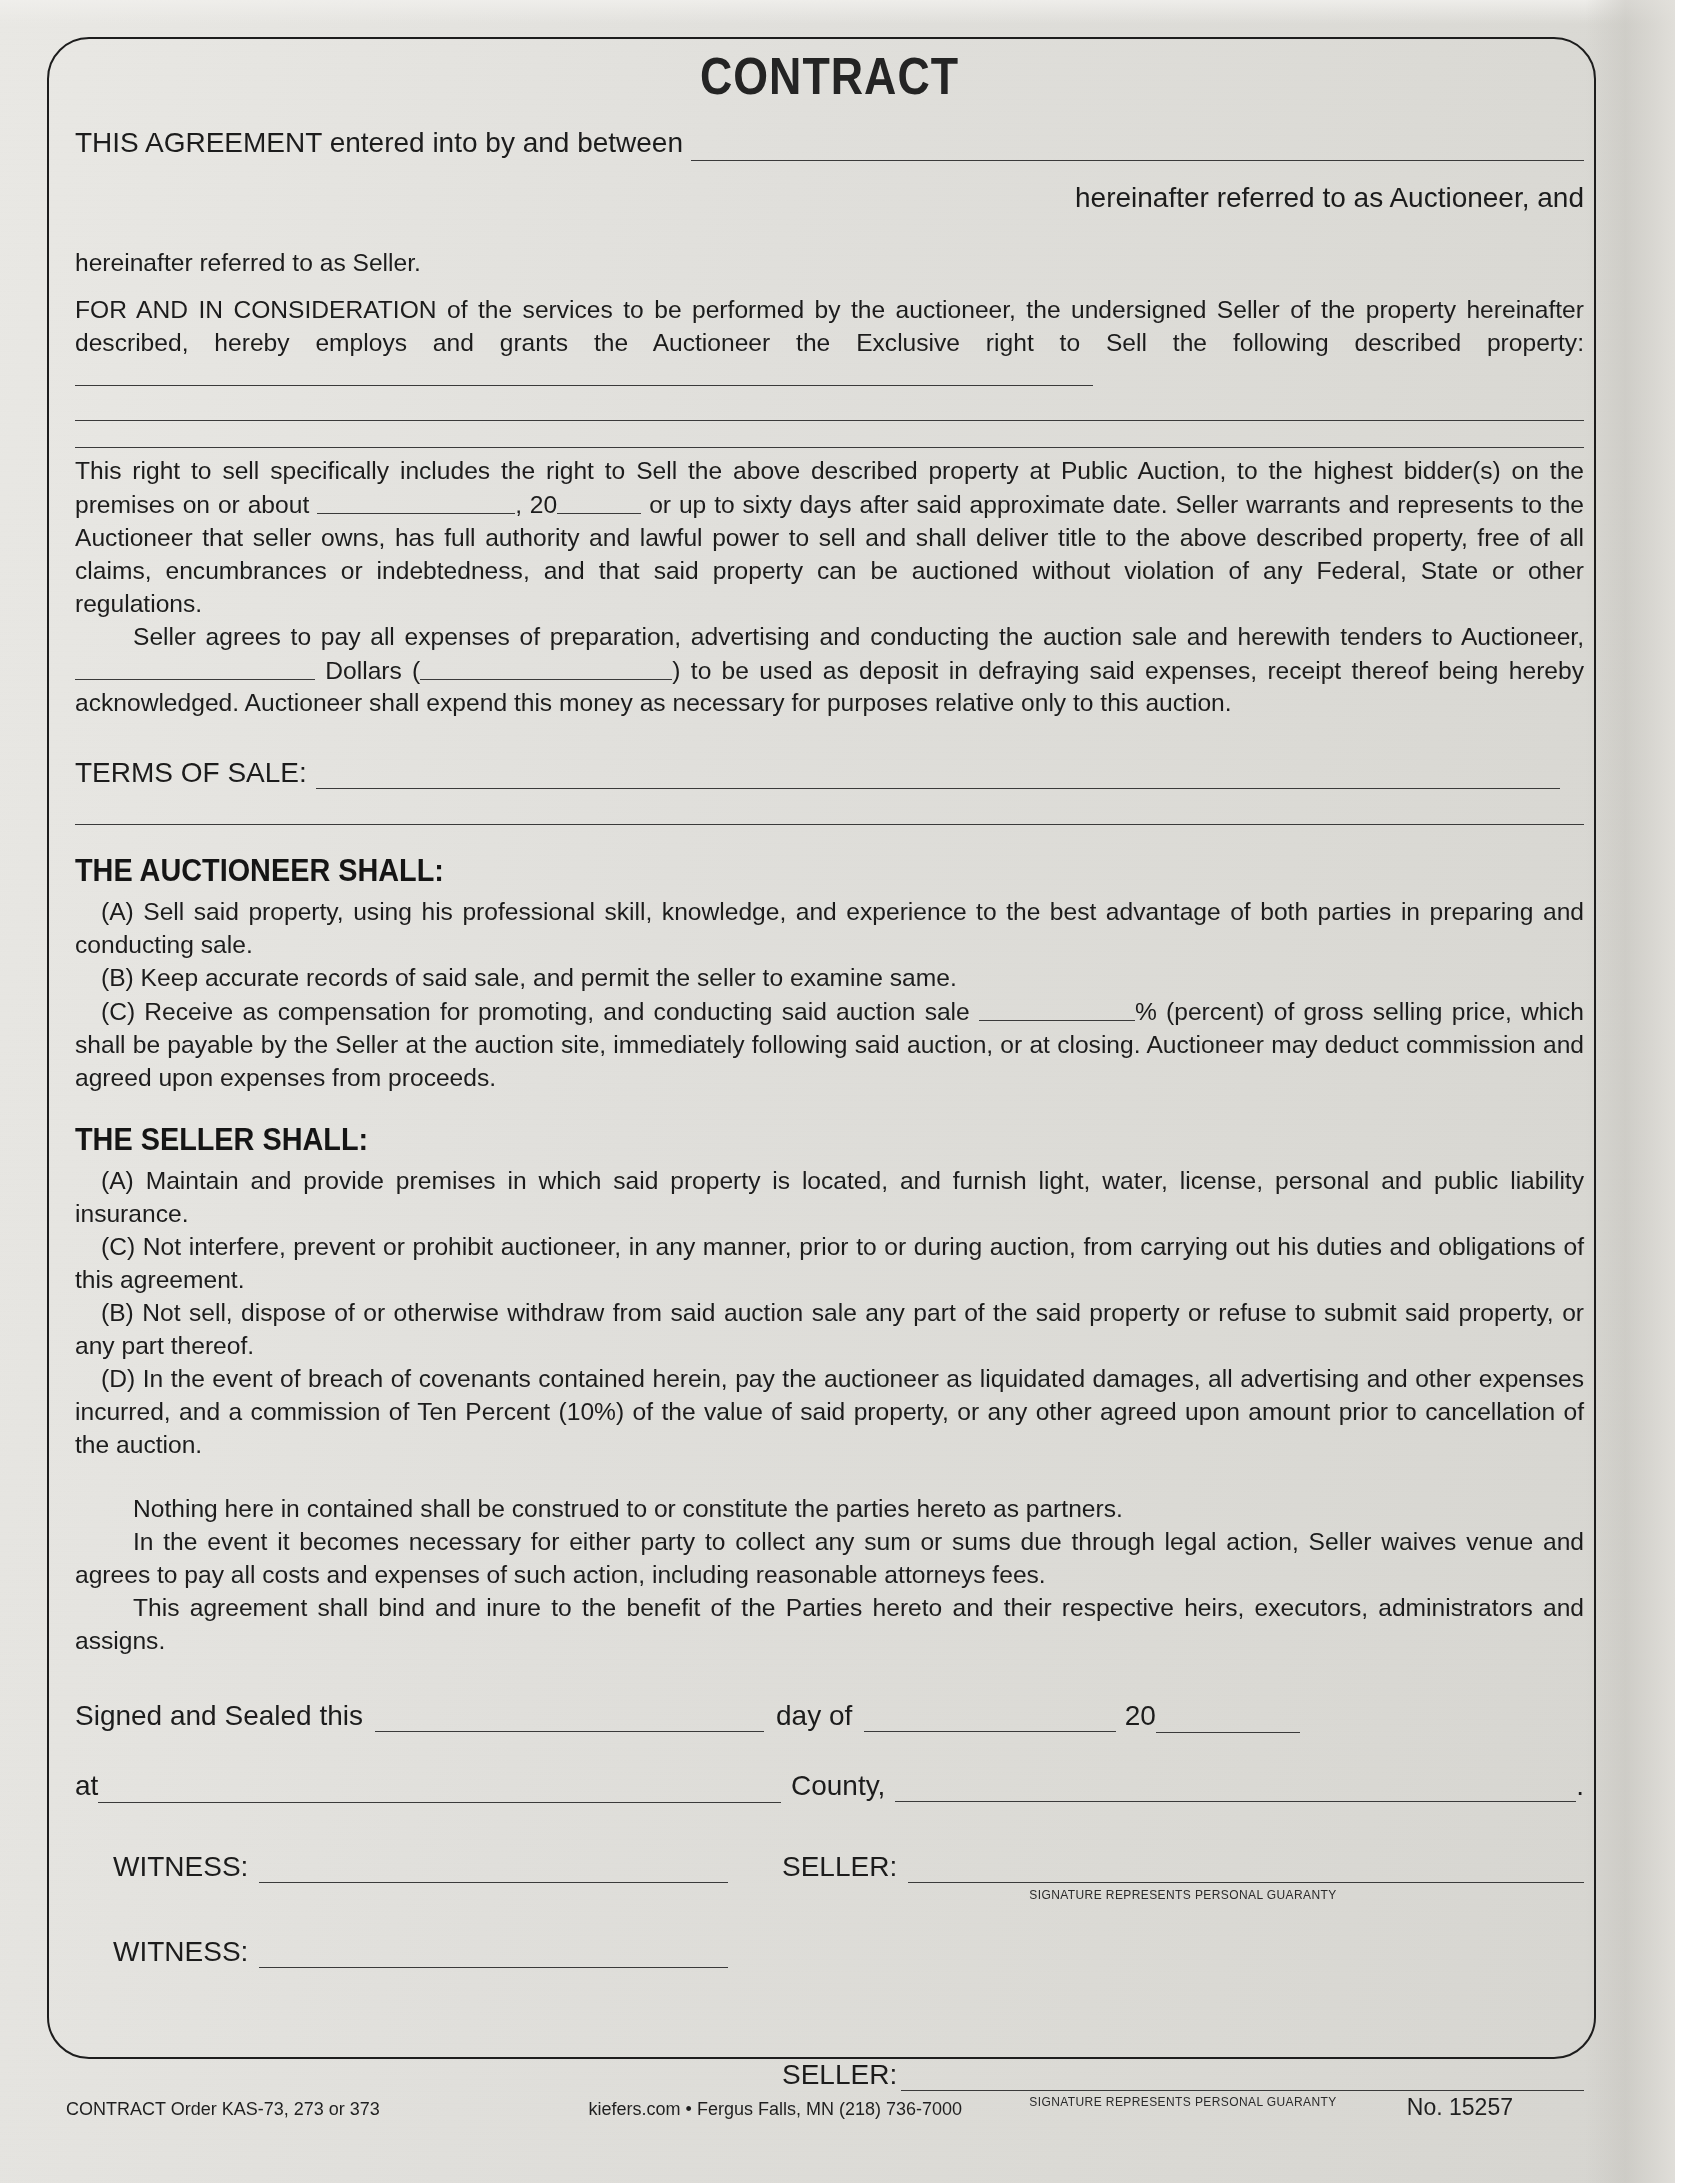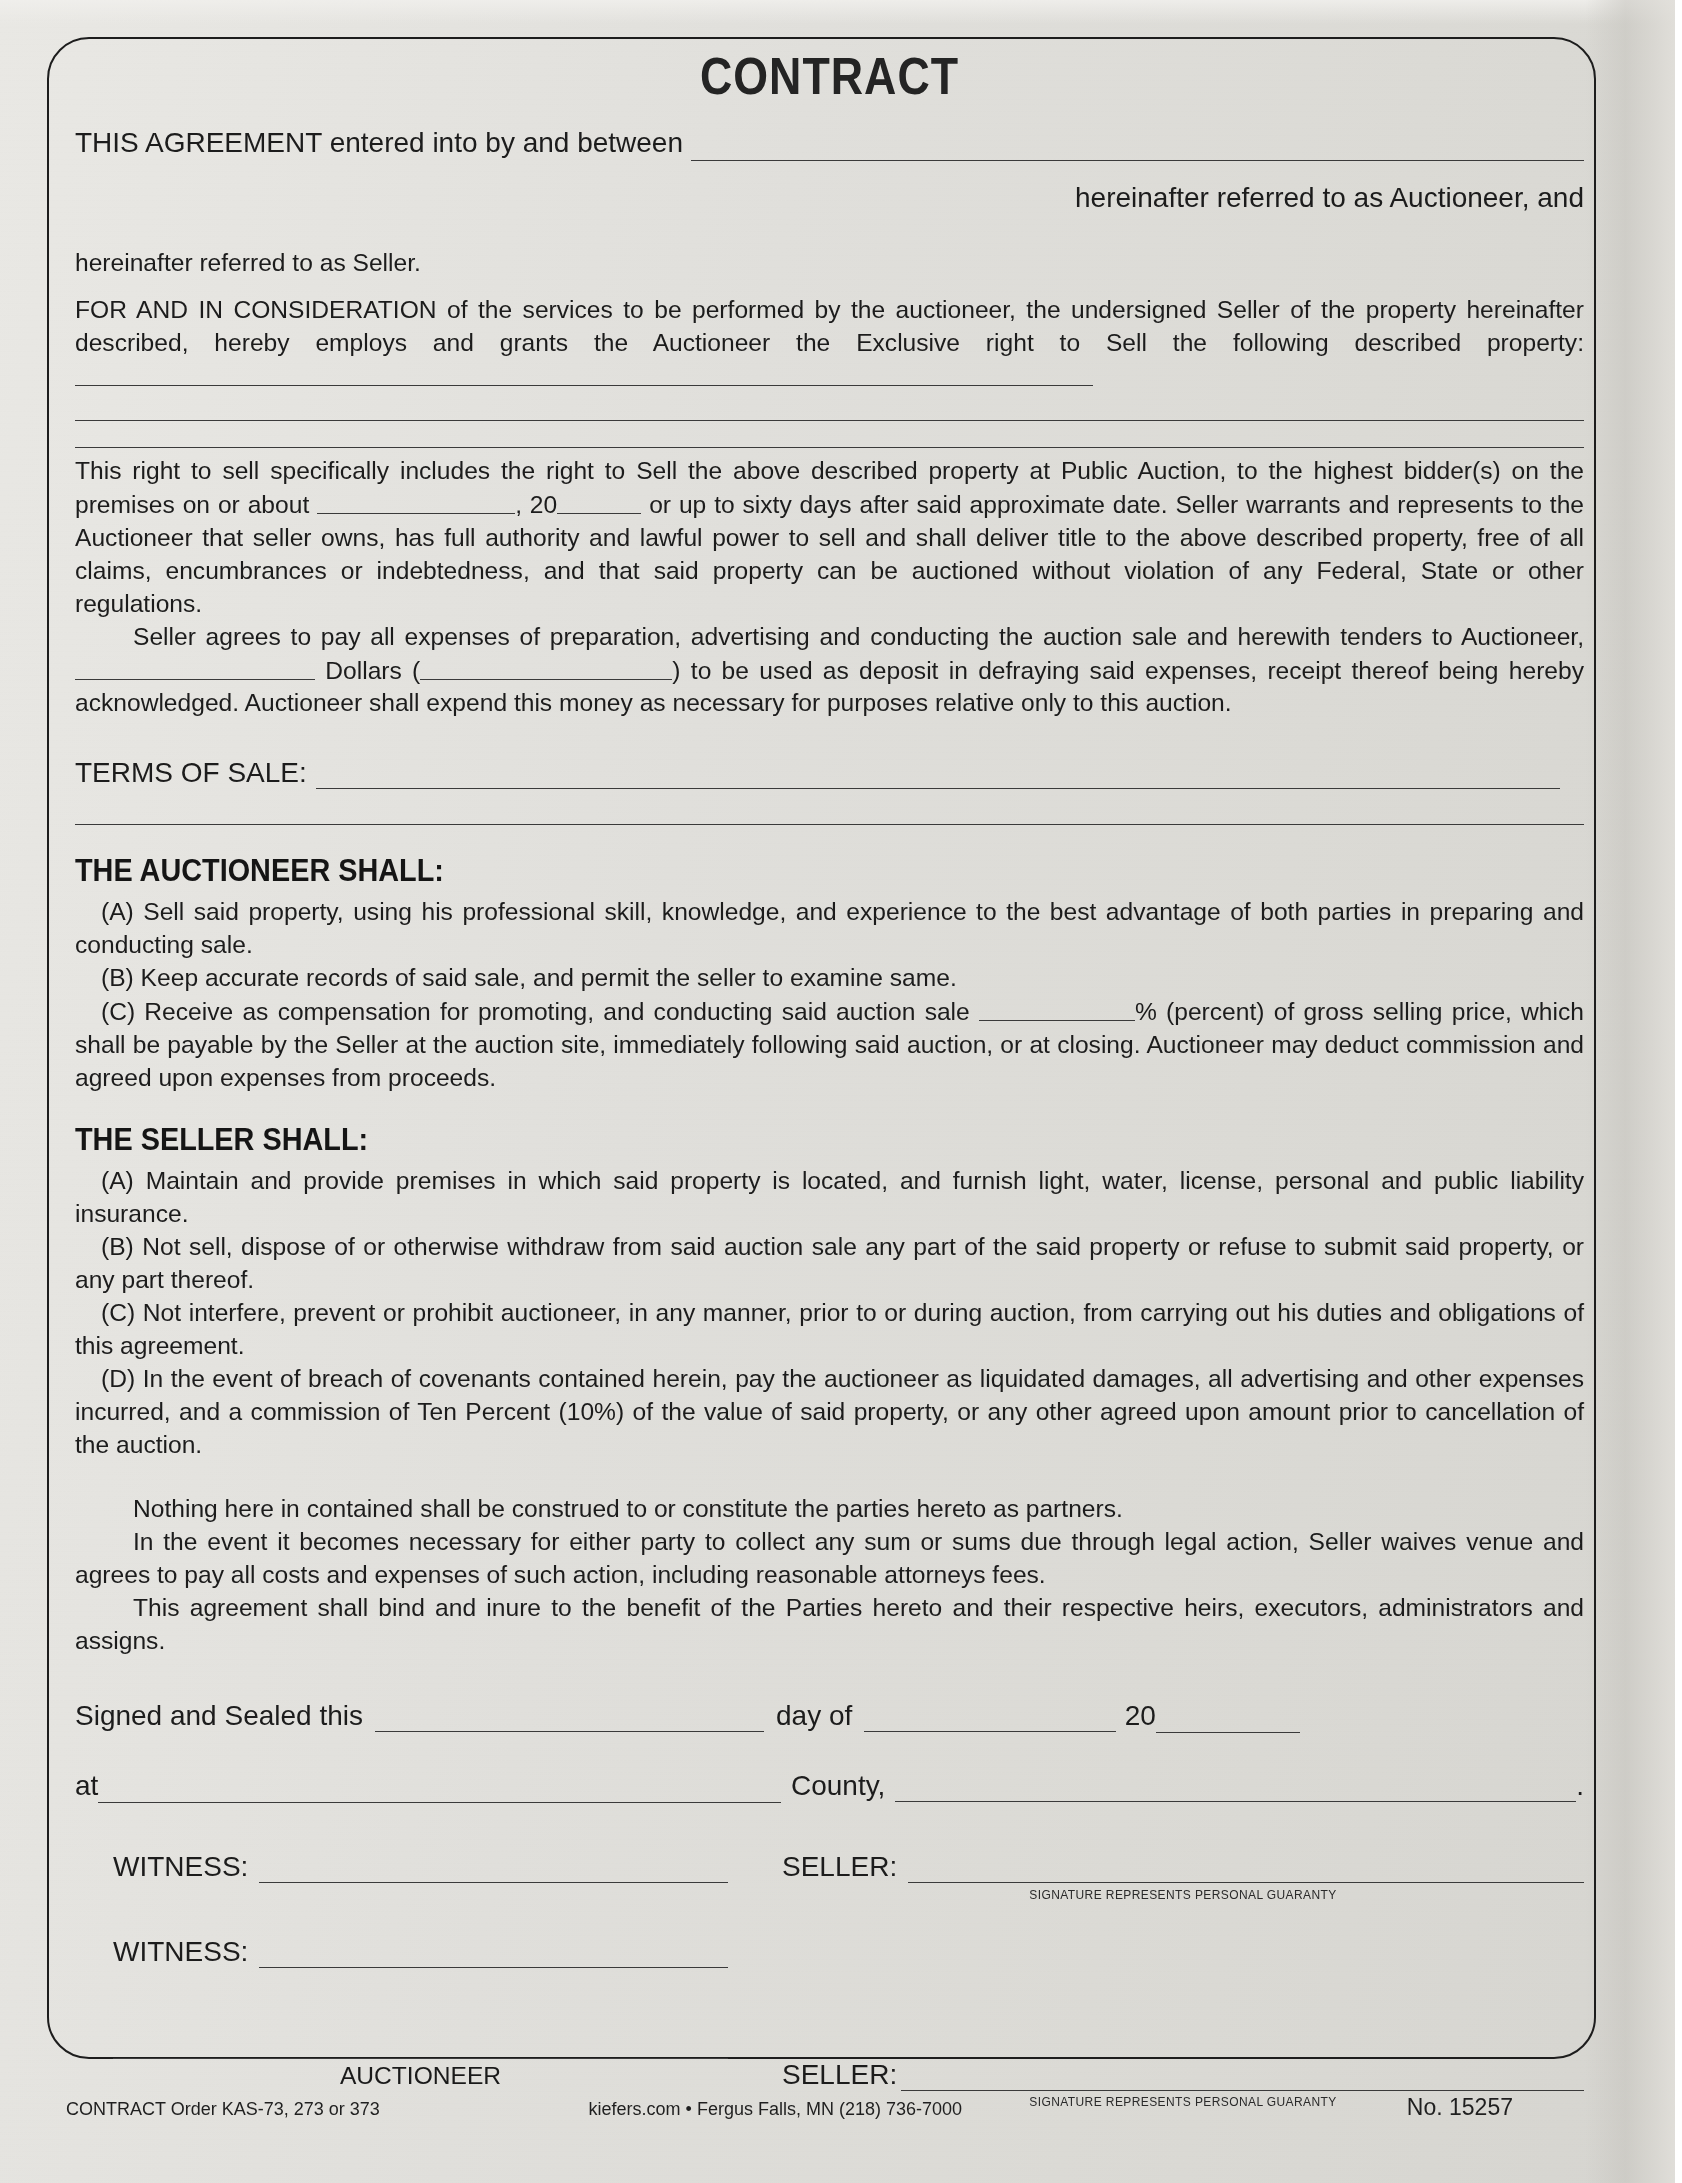--- a/index.html
+++ b/index.html
@@ -216,22 +216,22 @@
     <div class="section-head" style="margin-top:27.6px;">THE AUCTIONEER SHALL:</div>
     <div class="body-text clause" style="margin-top:7.2px;">(A) Sell said property, using his professional skill, knowledge, and experience to the best advantage of both parties in preparing and conducting sale.</div>
     <div class="body-text clause">(B) Keep accurate records of said sale, and permit the seller to examine same.</div>
     <div class="body-text clause">
       <span>(C) Receive as compensation for promoting, and conducting said auction sale</span>
       <span class="blank" style="width:156px;"></span><span>% (percent) of gross selling price, which shall be payable by the Seller at the auction site, immediately following said auction, or at closing. Auctioneer may deduct commission and agreed upon expenses from proceeds.</span>
     </div>
 
     <div class="section-head" style="margin-top:27.6px;">THE SELLER SHALL:</div>
     <div class="body-text clause" style="margin-top:7.2px;">(A) Maintain and provide premises in which said property is located, and furnish light, water, license, personal and public liability insurance.</div>
+    <div class="body-text clause">(C) Not interfere, prevent or prohibit auctioneer, in any manner, prior to or during auction, from carrying out his duties and obligations of this agreement.</div>
     <div class="body-text clause">(B) Not sell, dispose of or otherwise withdraw from said auction sale any part of the said property or refuse to submit said property, or any part thereof.</div>
-    <div class="body-text clause">(C) Not interfere, prevent or prohibit auctioneer, in any manner, prior to or during auction, from carrying out his duties and obligations of this agreement.</div>
     <div class="body-text clause">(D) In the event of breach of covenants contained herein, pay the auctioneer as liquidated damages, all advertising and other expenses incurred, and a commission of Ten Percent (10%) of the value of said property, or any other agreed upon amount prior to cancellation of the auction.</div>
 
     <div class="body-text indent" style="margin-top:31px;">Nothing here in contained shall be construed to or constitute the parties hereto as partners.</div>
     <div class="body-text indent">In the event it becomes necessary for either party to collect any sum or sums due through legal action, Seller waives venue and agrees to pay all costs and expenses of such action, including reasonable attorneys fees.</div>
     <div class="body-text indent">This agreement shall bind and inure to the benefit of the Parties hereto and their respective heirs, executors, administrators and assigns.</div>
 
     <div class="sig-row" style="margin-top:42px;">
       <span class="sig-label">Signed and Sealed this</span>
       <span class="blank-fill" style="width:389px; margin:0 12px;"></span>
       <span class="sig-label">day of</span>
@@ -251,24 +251,20 @@
     <div style="display:flex; margin-top:49px;">
       <div style="width:707px;">
         <div class="sig-row" style="padding-left:38px;">
           <span class="sig-label">WITNESS:</span>
           <span class="flexline" style="margin-left:10.8px; margin-right:54px;"></span>
         </div>
         <div class="sig-row" style="padding-left:38px; margin-top:53px;">
           <span class="sig-label">WITNESS:</span>
           <span class="flexline" style="margin-left:10.8px; margin-right:54px;"></span>
         </div>
-        <div style="margin-top:90px; padding-left:38px; padding-right:54px;">
-          <div class="rule"></div>
-          <div class="col-caption">AUCTIONEER</div>
-        </div>
       </div>
 
       <div style="flex:1;">
         <div class="sig-row">
           <span class="sig-label">SELLER:</span>
           <span class="flexline" style="margin-left:10.8px;"></span>
         </div>
         <div class="sub-caption">SIGNATURE REPRESENTS PERSONAL GUARANTY</div>
 
         <div class="sig-row" style="margin-top:157px;">

